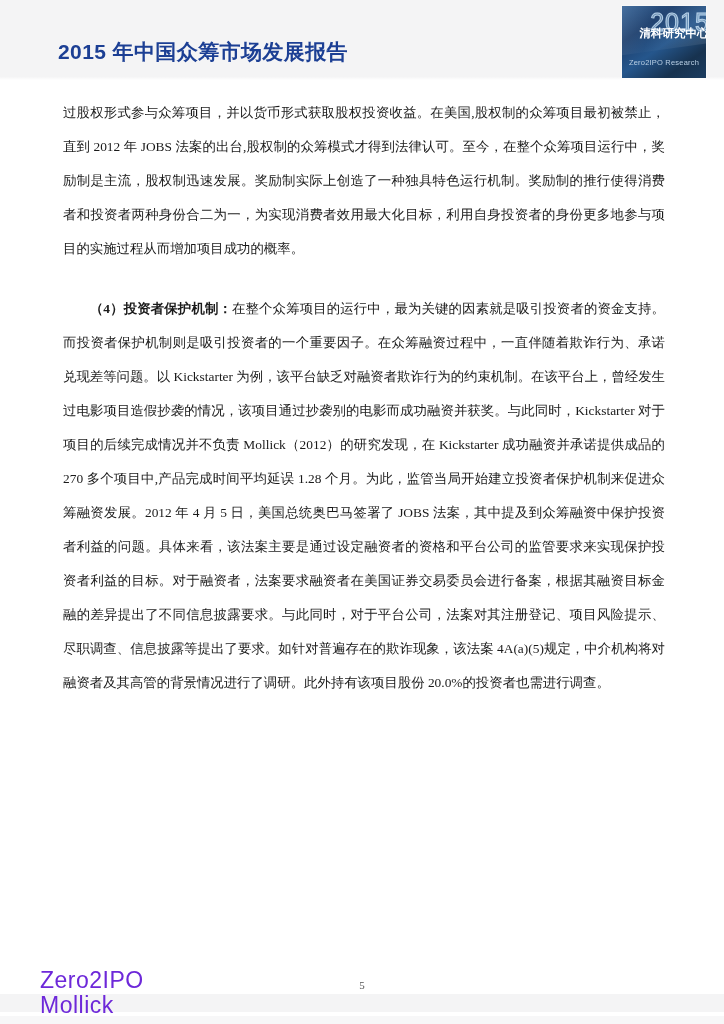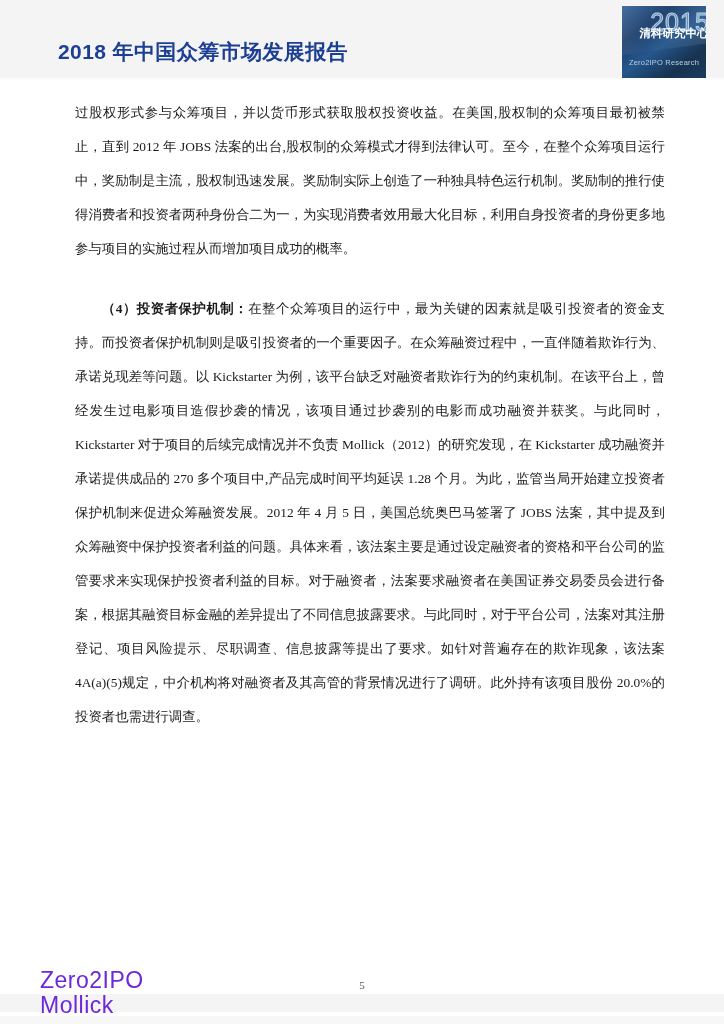--- a/index.html
+++ b/index.html
@@ -139,21 +139,21 @@
   }
 
   
   .content {
     position: absolute;
     left: 63px;
     top: 96px;
     width: 602px;
   }
   .para {
-    margin: 0 0 26px 12px;
+    margin: 0 0 26px 0;
     font-size: 13.4px;
     line-height: 34px;
     color: #1a1a1a;
     text-align: justify;
     text-justify: inter-ideograph;
     text-indent: 0;
     font-family: "Liberation Serif", "DejaVu Serif", serif;
   }
   .para.indent {
     text-indent: 2em;
@@ -188,21 +188,21 @@
     color: #555555;
   }
 </style>
 </head>
 <body>
 
 <div class="page">
 
   <div class="header-band"></div>
 
-  <div class="doc-title">2018 年中国众筹市场发展报告</div>
+  <div class="doc-title">2015 年中国众筹市场发展报告</div>
 
   <div class="logo">
     <div class="logo-year">2015</div>
     <div class="logo-cn">清科研究中心</div>
     <div class="logo-en">Zero2IPO Research</div>
   </div>
 
   <div class="content">
     <p class="para" id="para-0"><span>过股权形式参与众筹项目，并以货币形式获取股权投资收益。在美国,股权制的众筹项目最初被禁止，直到 2012 年 JOBS 法案的出台,股权制的众筹模式才得到法律认可。至今，在整个众筹项目运行中，奖励制是主流，股权制迅速发展。奖励制实际上创造了一种独具特色运行机制。奖励制的推行使得消费者和投资者两种身份合二为一，为实现消费者效用最大化目标，利用自身投资者的身份更多地参与项目的实施过程从而增加项目成功的概率。</span></p>
     <p class="para indent" id="para-2"><b>（4）投资者保护机制：</b><span>在整个众筹项目的运行中，最为关键的因素就是吸引投资者的资金支持。而投资者保护机制则是吸引投资者的一个重要因子。在众筹融资过程中，一直伴随着欺诈行为、承诺兑现差等问题。以 Kickstarter 为例，该平台缺乏对融资者欺诈行为的约束机制。在该平台上，曾经发生过电影项目造假抄袭的情况，该项目通过抄袭别的电影而成功融资并获奖。与此同时，Kickstarter 对于项目的后续完成情况并不负责 Mollick（2012）的研究发现，在 Kickstarter 成功融资并承诺提供成品的 270 多个项目中,产品完成时间平均延误 1.28 个月。为此，监管当局开始建立投资者保护机制来促进众筹融资发展。2012 年 4 月 5 日，美国总统奥巴马签署了 JOBS 法案，其中提及到众筹融资中保护投资者利益的问题。具体来看，该法案主要是通过设定融资者的资格和平台公司的监管要求来实现保护投资者利益的目标。对于融资者，法案要求融资者在美国证券交易委员会进行备案，根据其融资目标金融的差异提出了不同信息披露要求。与此同时，对于平台公司，法案对其注册登记、项目风险提示、尽职调查、信息披露等提出了要求。如针对普遍存在的欺诈现象，该法案 4A(a)(5)规定，中介机构将对融资者及其高管的背景情况进行了调研。此外持有该项目股份 20.0%的投资者也需进行调查。</span></p>

